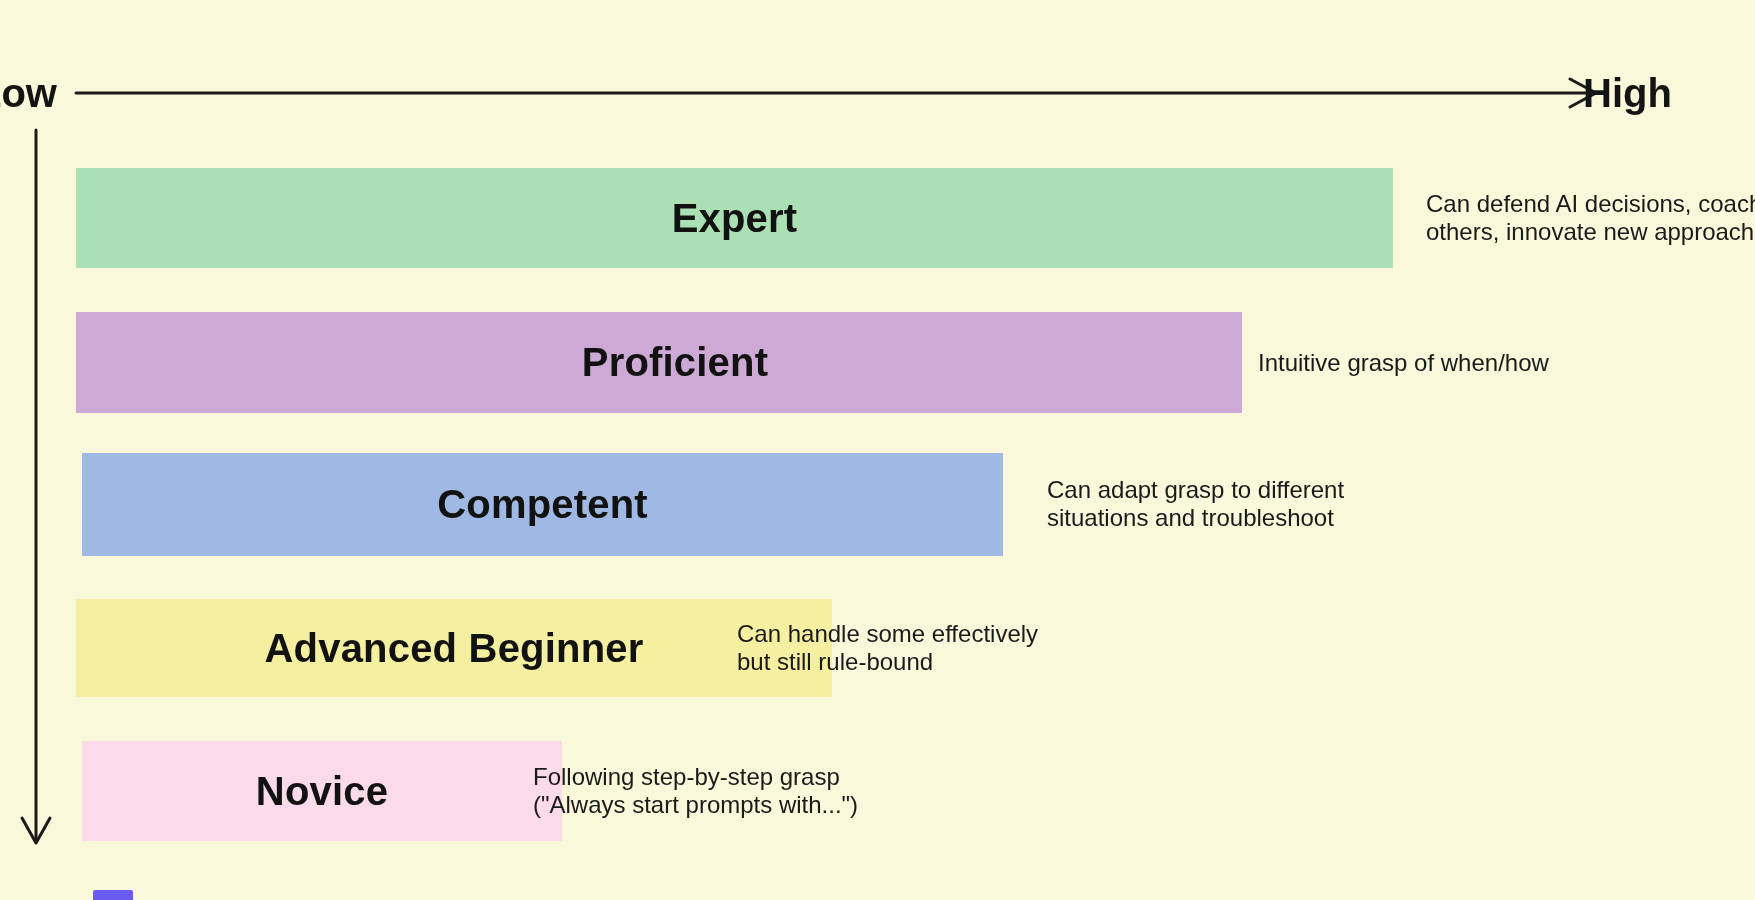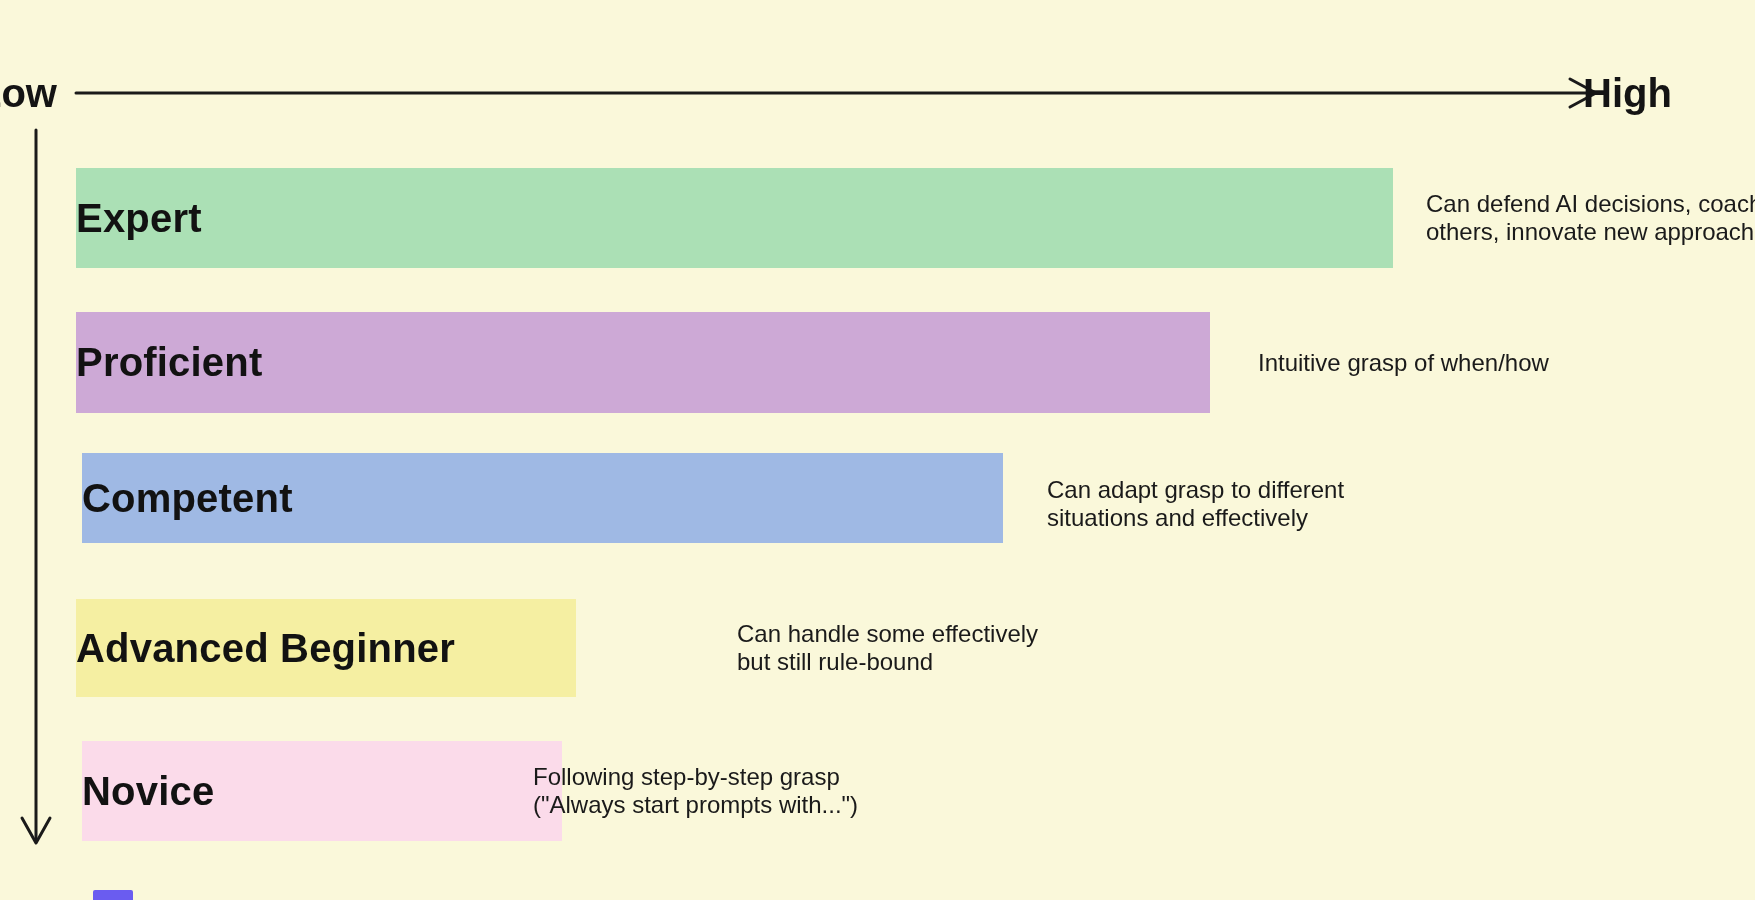--- a/index.html
+++ b/index.html
@@ -8,28 +8,28 @@
     position:relative;width:1755px;height:900px;overflow:hidden;
   }
   .axis-label{
     position:absolute;font-size:40px;line-height:46px;font-weight:600;color:#141414;
     white-space:nowrap;
   }
   #label-low{left:-23px;top:70px;}
   #label-high{left:1583px;top:70px;}
   svg.axis{position:absolute;left:0;top:0;pointer-events:none;}
   .bar{
-    position:absolute;display:flex;align-items:center;justify-content:flex-start;
+    position:absolute;display:flex;align-items:center;justify-content:center;
   }
   .bar .bar-label{
     font-size:40px;font-weight:700;color:#121212;letter-spacing:0.2px;white-space:nowrap;
   }
   .bar0{left:76px;top:168px;height:100px;}
   .bar1{left:76px;top:312px;height:101px;}
-  .bar2{left:82px;top:453px;height:90px;}
+  .bar2{left:82px;top:453px;height:103px;}
   .bar3{left:76px;top:599px;height:98px;}
   .bar4{left:82px;top:741px;height:100px;}
   .note{
     position:absolute;transform:translateY(-50%);
     font-size:24px;line-height:28px;color:#1a1a1a;white-space:nowrap;
   }
   .note0{left:1426px;top:218px;}
   .note1{left:1258px;top:363px;}
   .note2{left:1047px;top:504px;}
   .note3{left:737px;top:648px;}
@@ -56,36 +56,36 @@
   <div id="label-high" class="axis-label">High</div>
 
   <div class="bar bar0" style="width: 1317px; background: rgb(171, 224, 181);">
     <span class="bar-label">Expert</span>
   </div>
   <div class="note note0">
     <div>Can defend AI decisions, coach</div>
     <div>others, innovate new approaches</div>
   </div>
 
-  <div class="bar bar1" style="width: 1134px; background: rgb(205, 169, 214);">
+  <div class="bar bar1" style="width: 1134px; background: rgb(205, 169, 214); padding-left: 32px;">
     <span class="bar-label">Proficient</span>
   </div>
   <div class="note note1">
     <div>Intuitive grasp of when/how</div>
   </div>
 
   <div class="bar bar2" style="width: 921px; background: rgb(159, 185, 228);">
     <span class="bar-label">Competent</span>
   </div>
   <div class="note note2">
     <div>Can adapt grasp to different</div>
-    <div>situations and effectively</div>
+    <div>situations and troubleshoot</div>
   </div>
 
-  <div class="bar bar3" style="width: 500px; background: rgb(245, 239, 162);">
+  <div class="bar bar3" style="width: 756px; background: rgb(245, 239, 162);">
     <span class="bar-label">Advanced Beginner</span>
   </div>
   <div class="note note3">
     <div>Can handle some effectively</div>
     <div>but still rule-bound</div>
   </div>
 
   <div class="bar bar4" style="width: 480px; background: rgb(251, 219, 234);">
     <span class="bar-label">Novice</span>
   </div>

